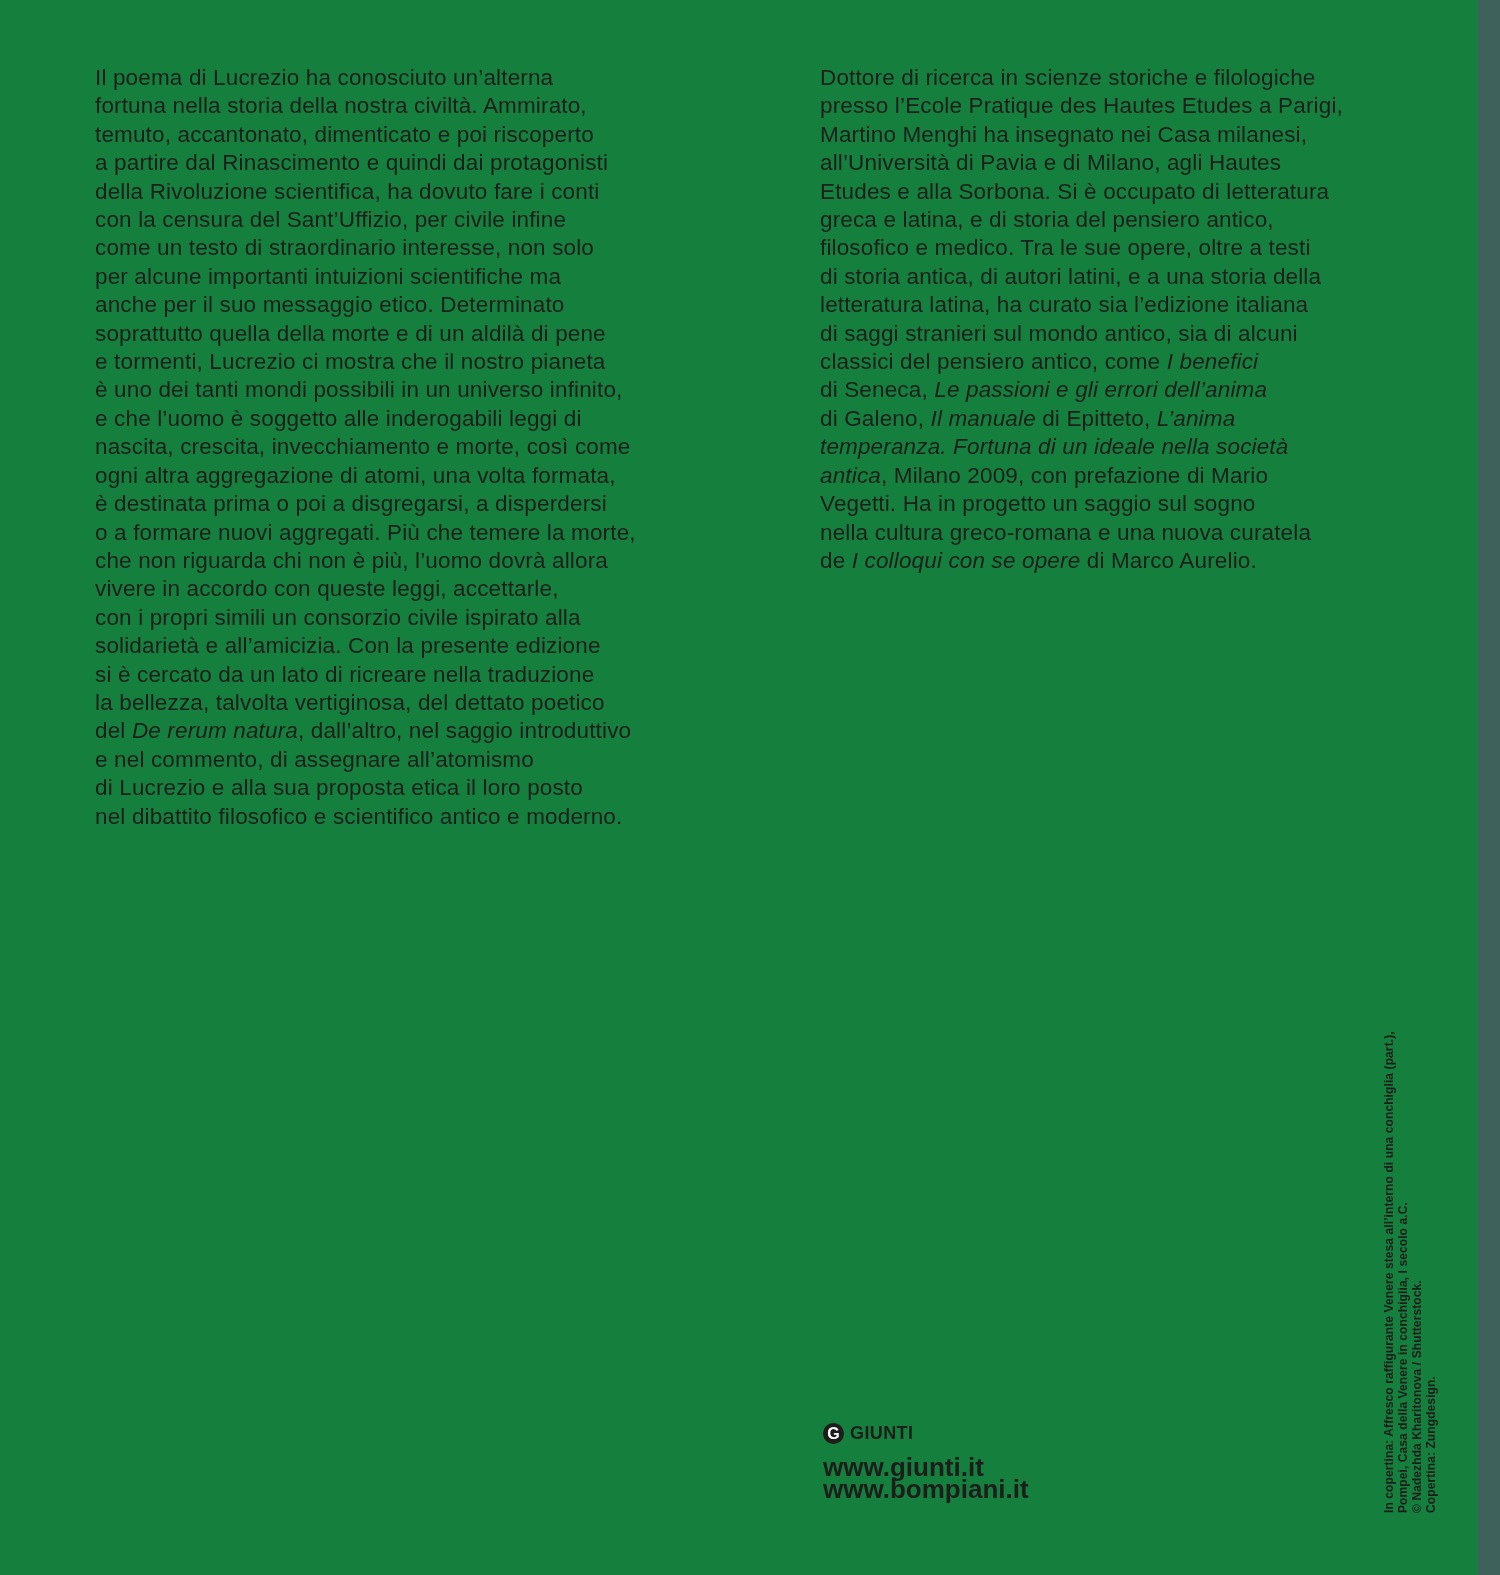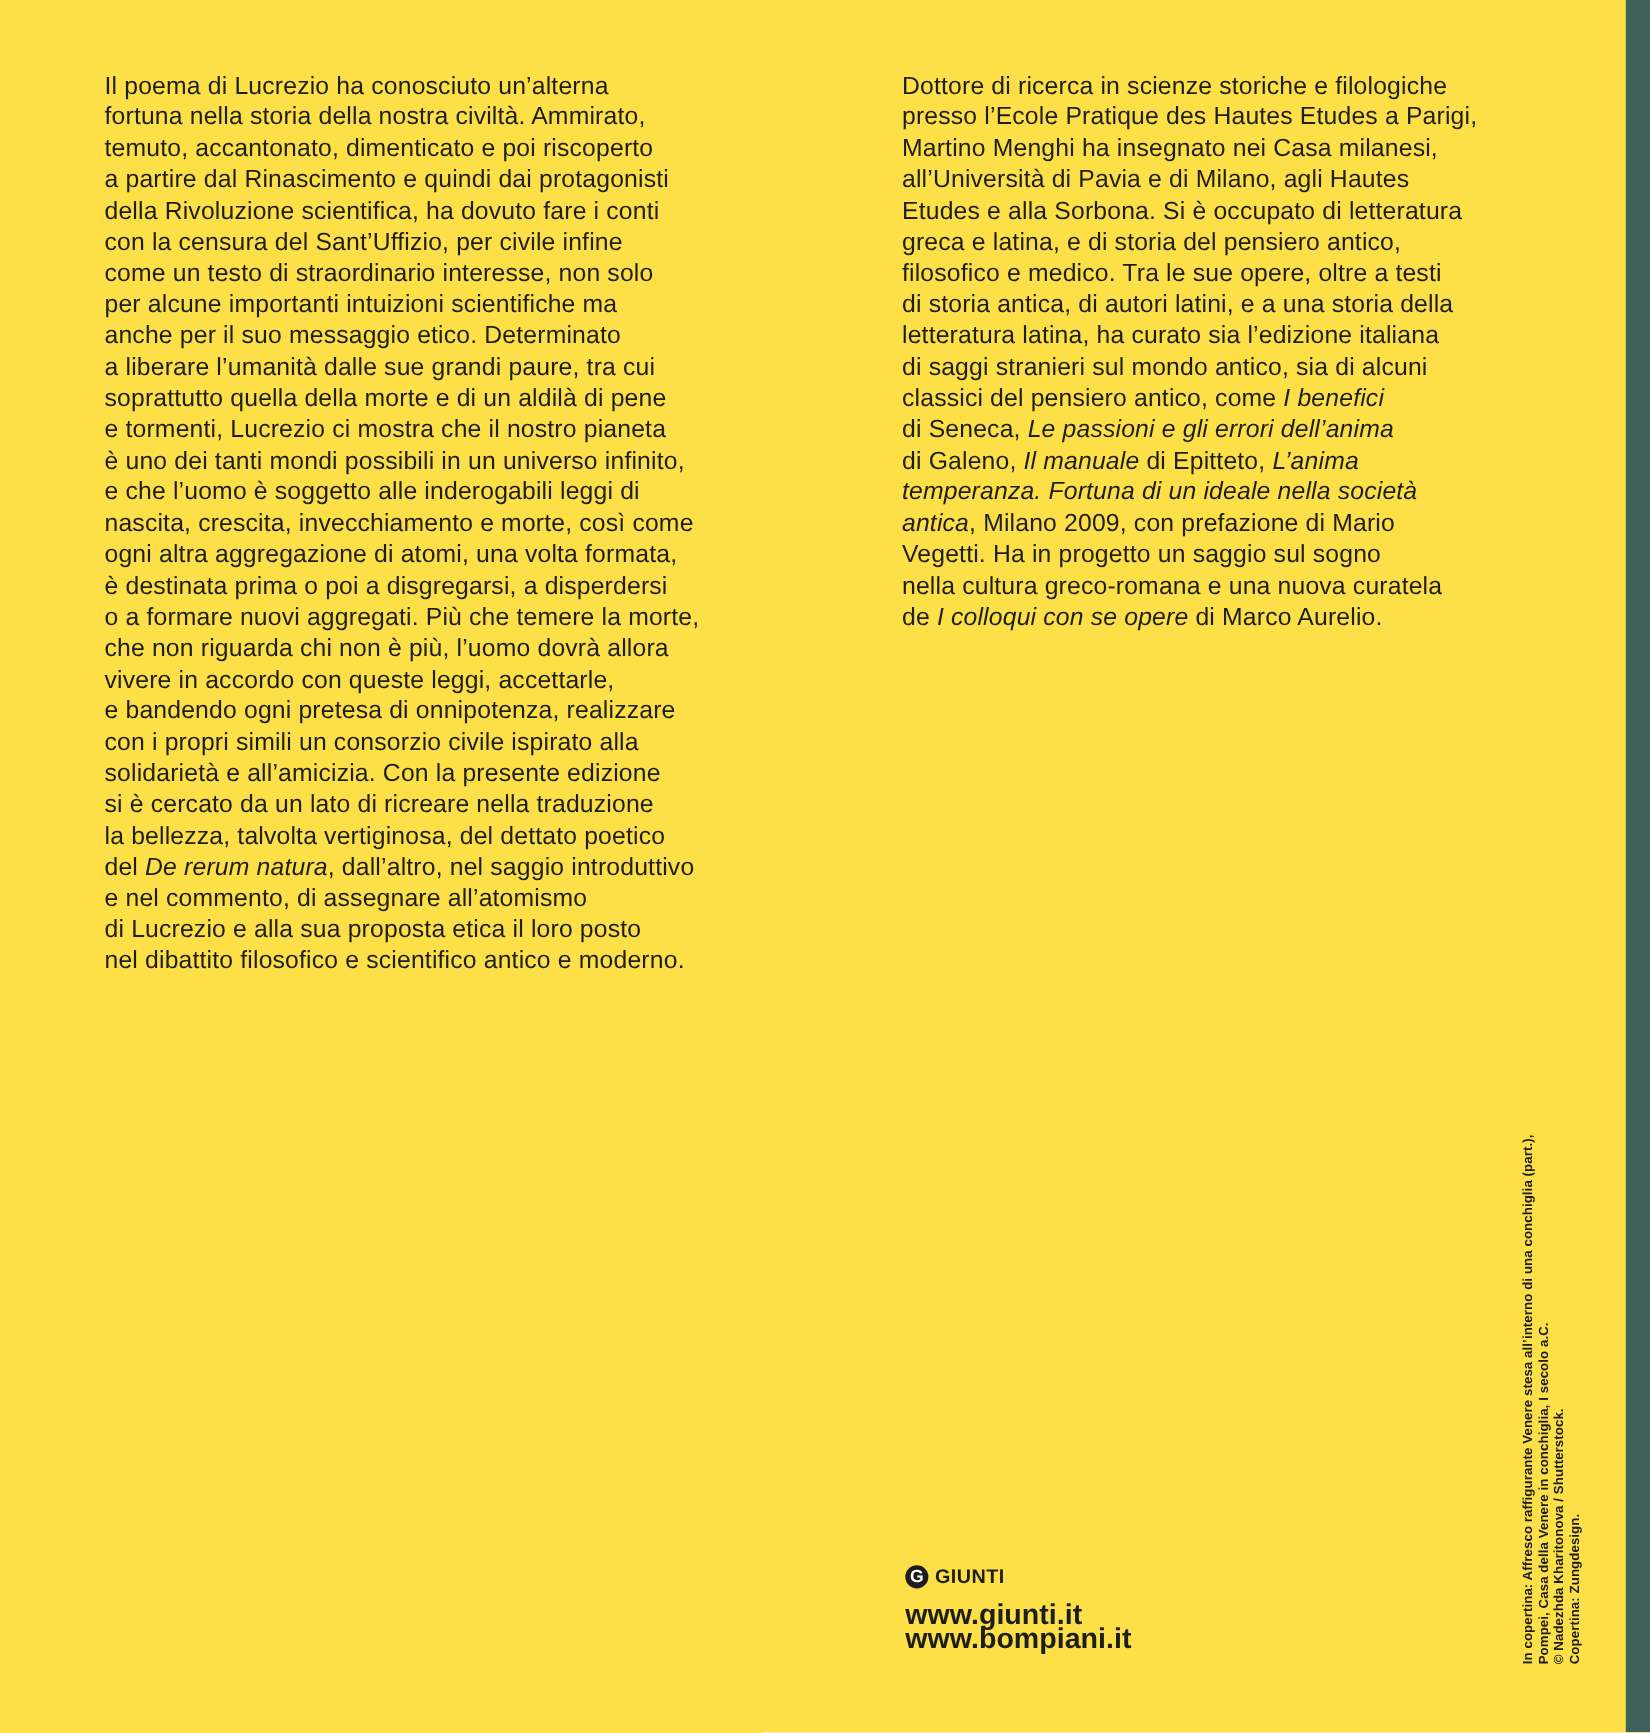--- a/index.html
+++ b/index.html
@@ -1,20 +1,20 @@
 <!DOCTYPE html>
 <html><head>
 <meta charset="utf-8">
 <style>
   html, body { margin: 0; padding: 0; background: #ffffff; }
   .page {
     position: relative;
     width: 1500px;
     height: 1575px;
-    background: #fde047;
+    background: #15803d;
     overflow: hidden;
     font-family: "Liberation Sans", sans-serif;
     color: #1e1e1c;
   }
   .col {
     position: absolute;
     top: 64px;
     font-size: 22.5px;
     line-height: 28.4px;
     letter-spacing: 0.15px;
@@ -79,32 +79,30 @@
   <div class="col col-left">
       <div class="line"><span>Il poema di Lucrezio ha conosciuto un’alterna</span></div>
       <div class="line"><span>fortuna nella storia della nostra civiltà. Ammirato,</span></div>
       <div class="line"><span>temuto, accantonato, dimenticato e poi riscoperto</span></div>
       <div class="line"><span>a partire dal Rinascimento e quindi dai protagonisti</span></div>
       <div class="line"><span>della Rivoluzione scientifica, ha dovuto fare i conti</span></div>
       <div class="line"><span>con la censura del Sant’Uffizio, per civile infine</span></div>
       <div class="line"><span>come un testo di straordinario interesse, non solo</span></div>
       <div class="line"><span>per alcune importanti intuizioni scientifiche ma</span></div>
       <div class="line"><span>anche per il suo messaggio etico. Determinato</span></div>
-      <div class="line"><span>a liberare l’umanità dalle sue grandi paure, tra cui</span></div>
       <div class="line"><span>soprattutto quella della morte e di un aldilà di pene</span></div>
       <div class="line"><span>e tormenti, Lucrezio ci mostra che il nostro pianeta</span></div>
       <div class="line"><span>è uno dei tanti mondi possibili in un universo infinito,</span></div>
       <div class="line"><span>e che l’uomo è soggetto alle inderogabili leggi di</span></div>
       <div class="line"><span>nascita, crescita, invecchiamento e morte, così come</span></div>
       <div class="line"><span>ogni altra aggregazione di atomi, una volta formata,</span></div>
       <div class="line"><span>è destinata prima o poi a disgregarsi, a disperdersi</span></div>
       <div class="line"><span>o a formare nuovi aggregati. Più che temere la morte,</span></div>
       <div class="line"><span>che non riguarda chi non è più, l’uomo dovrà allora</span></div>
       <div class="line"><span>vivere in accordo con queste leggi, accettarle,</span></div>
-      <div class="line"><span>e bandendo ogni pretesa di onnipotenza, realizzare</span></div>
       <div class="line"><span>con i propri simili un consorzio civile ispirato alla</span></div>
       <div class="line"><span>solidarietà e all’amicizia. Con la presente edizione</span></div>
       <div class="line"><span>si è cercato da un lato di ricreare nella traduzione</span></div>
       <div class="line"><span>la bellezza, talvolta vertiginosa, del dettato poetico</span></div>
       <div class="line"><span>del </span><em>De rerum natura</em><span>, dall’altro, nel saggio introduttivo</span></div>
       <div class="line"><span>e nel commento, di assegnare all’atomismo</span></div>
       <div class="line"><span>di Lucrezio e alla sua proposta etica il loro posto</span></div>
       <div class="line"><span>nel dibattito filosofico e scientifico antico e moderno.</span></div>
     </div>
 

